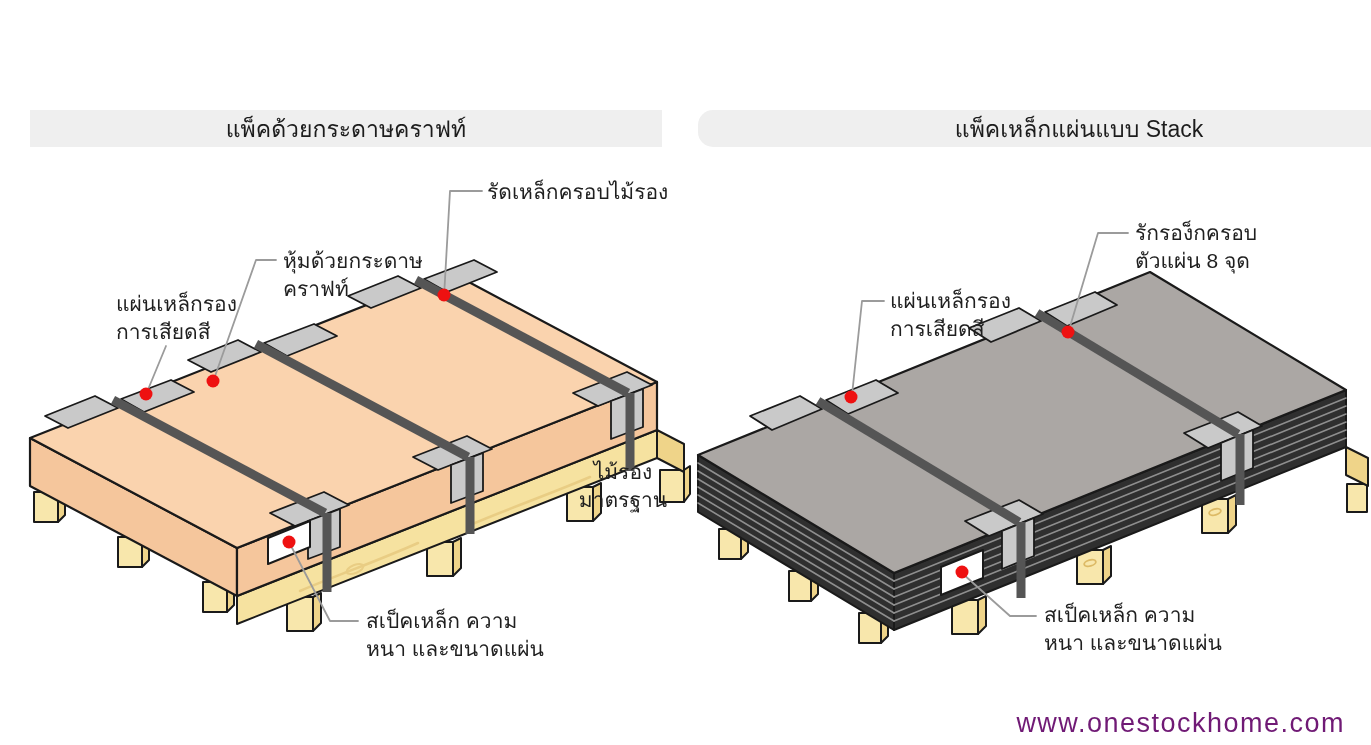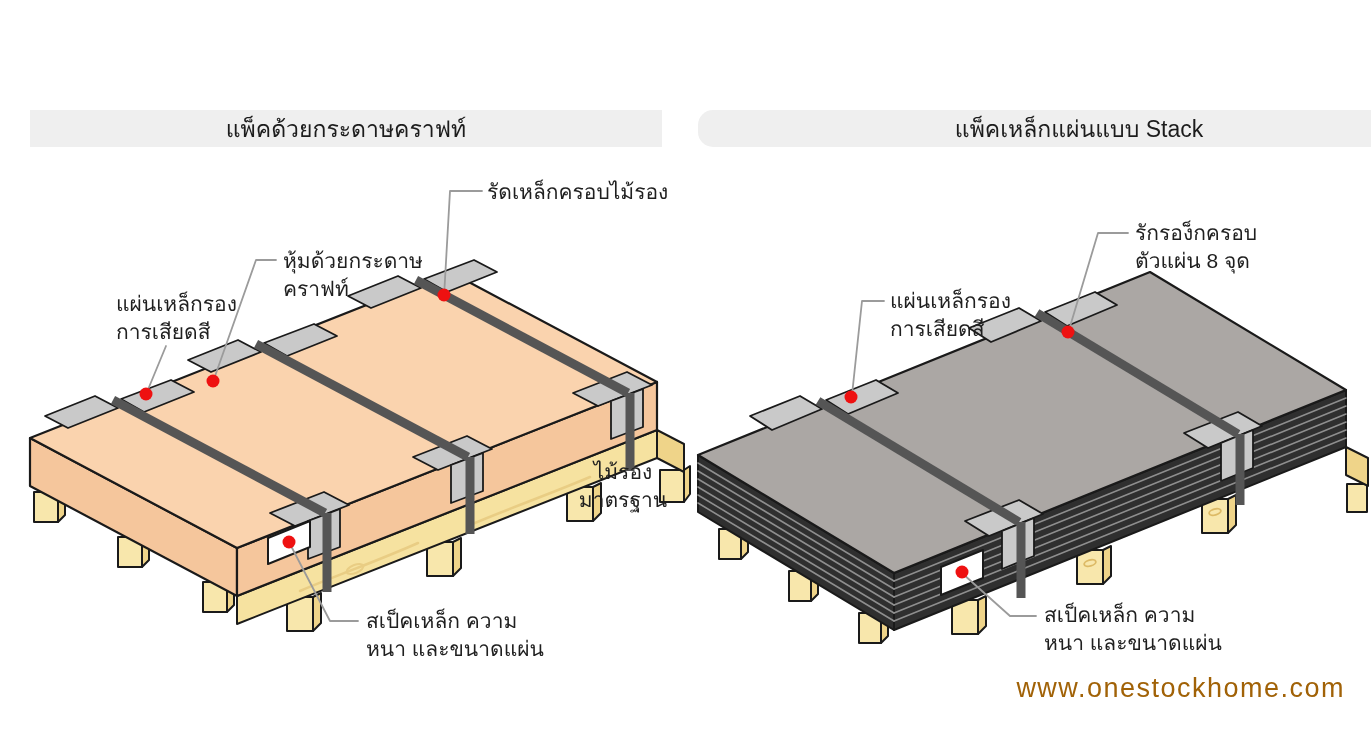--- a/index.html
+++ b/index.html
@@ -10,21 +10,21 @@
          letter-spacing:0.5px;color:#111;white-space:nowrap;}
   .hbar{position:absolute;top:110px;height:37px;background:#EFEFEF;
         display:flex;align-items:center;justify-content:center;
         font-size:23px;color:#1c1c1c;}
   .hbar-left{left:30px;width:632px;}
   .hbar-right{left:698px;width:762px;border-radius:15px;}
   svg.art{position:absolute;left:0;top:0;}
   .lbl{position:absolute;font-size:21px;line-height:28px;color:#1f1f1f;}
   .lbl span{display:block;}
   .lbl-center{text-align:center;}
-  .footer{position:absolute;right:26px;top:673px;font-size:27px;color:#a16207;
+  .footer{position:absolute;right:26px;top:708px;font-size:27px;color:#701a75;
           letter-spacing:1.5px;font-weight:400;}
 </style>
 </head>
 <body>
 
 <div class="canvas">
 
 
   <div class="hbar hbar-left">
     <span>แพ็คด้วยกระดาษคราฟท์</span>

